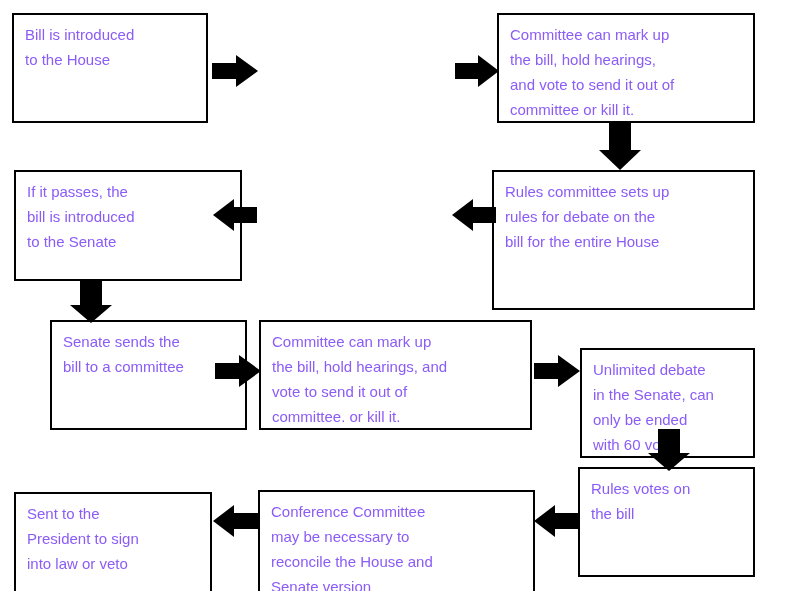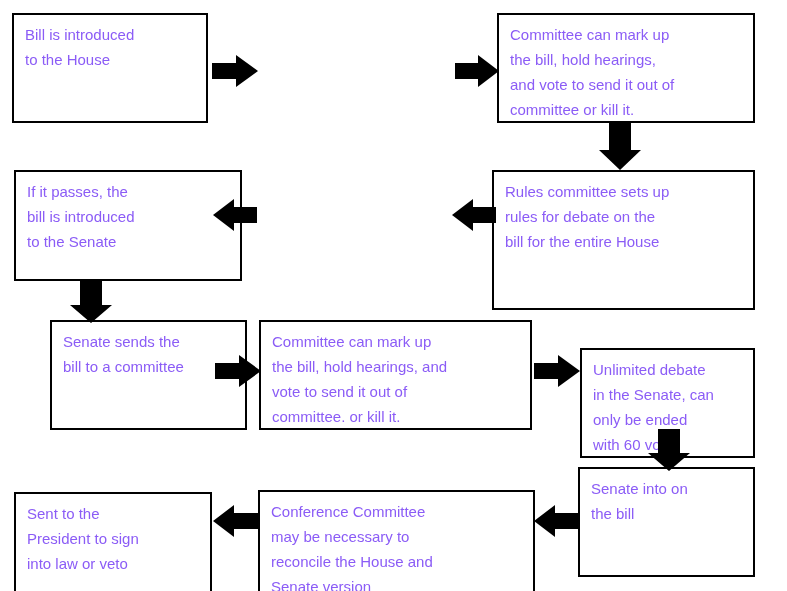--- a/index.html
+++ b/index.html
@@ -141,16 +141,16 @@
 may be necessary to
 reconcile the House and
 Senate version</div>
 
   <div class="arrow" style="left:534px; top:505px; width:45px; height:32px;">
     <svg width="45" height="32" viewBox="0 0 45 32" aria-hidden="true">
       <polygon points="45,8 21,8 21,0 0,16 21,32 21,24 45,24" fill="#000000"></polygon>
     </svg>
   </div>
 
-  <div class="node" style="left:578px; top:467px; width:177px; height:110px;">Senate into on
+  <div class="node" style="left:578px; top:467px; width:177px; height:110px;">Rules votes on
 the bill</div>
 
 </div>
 
 </body></html>

